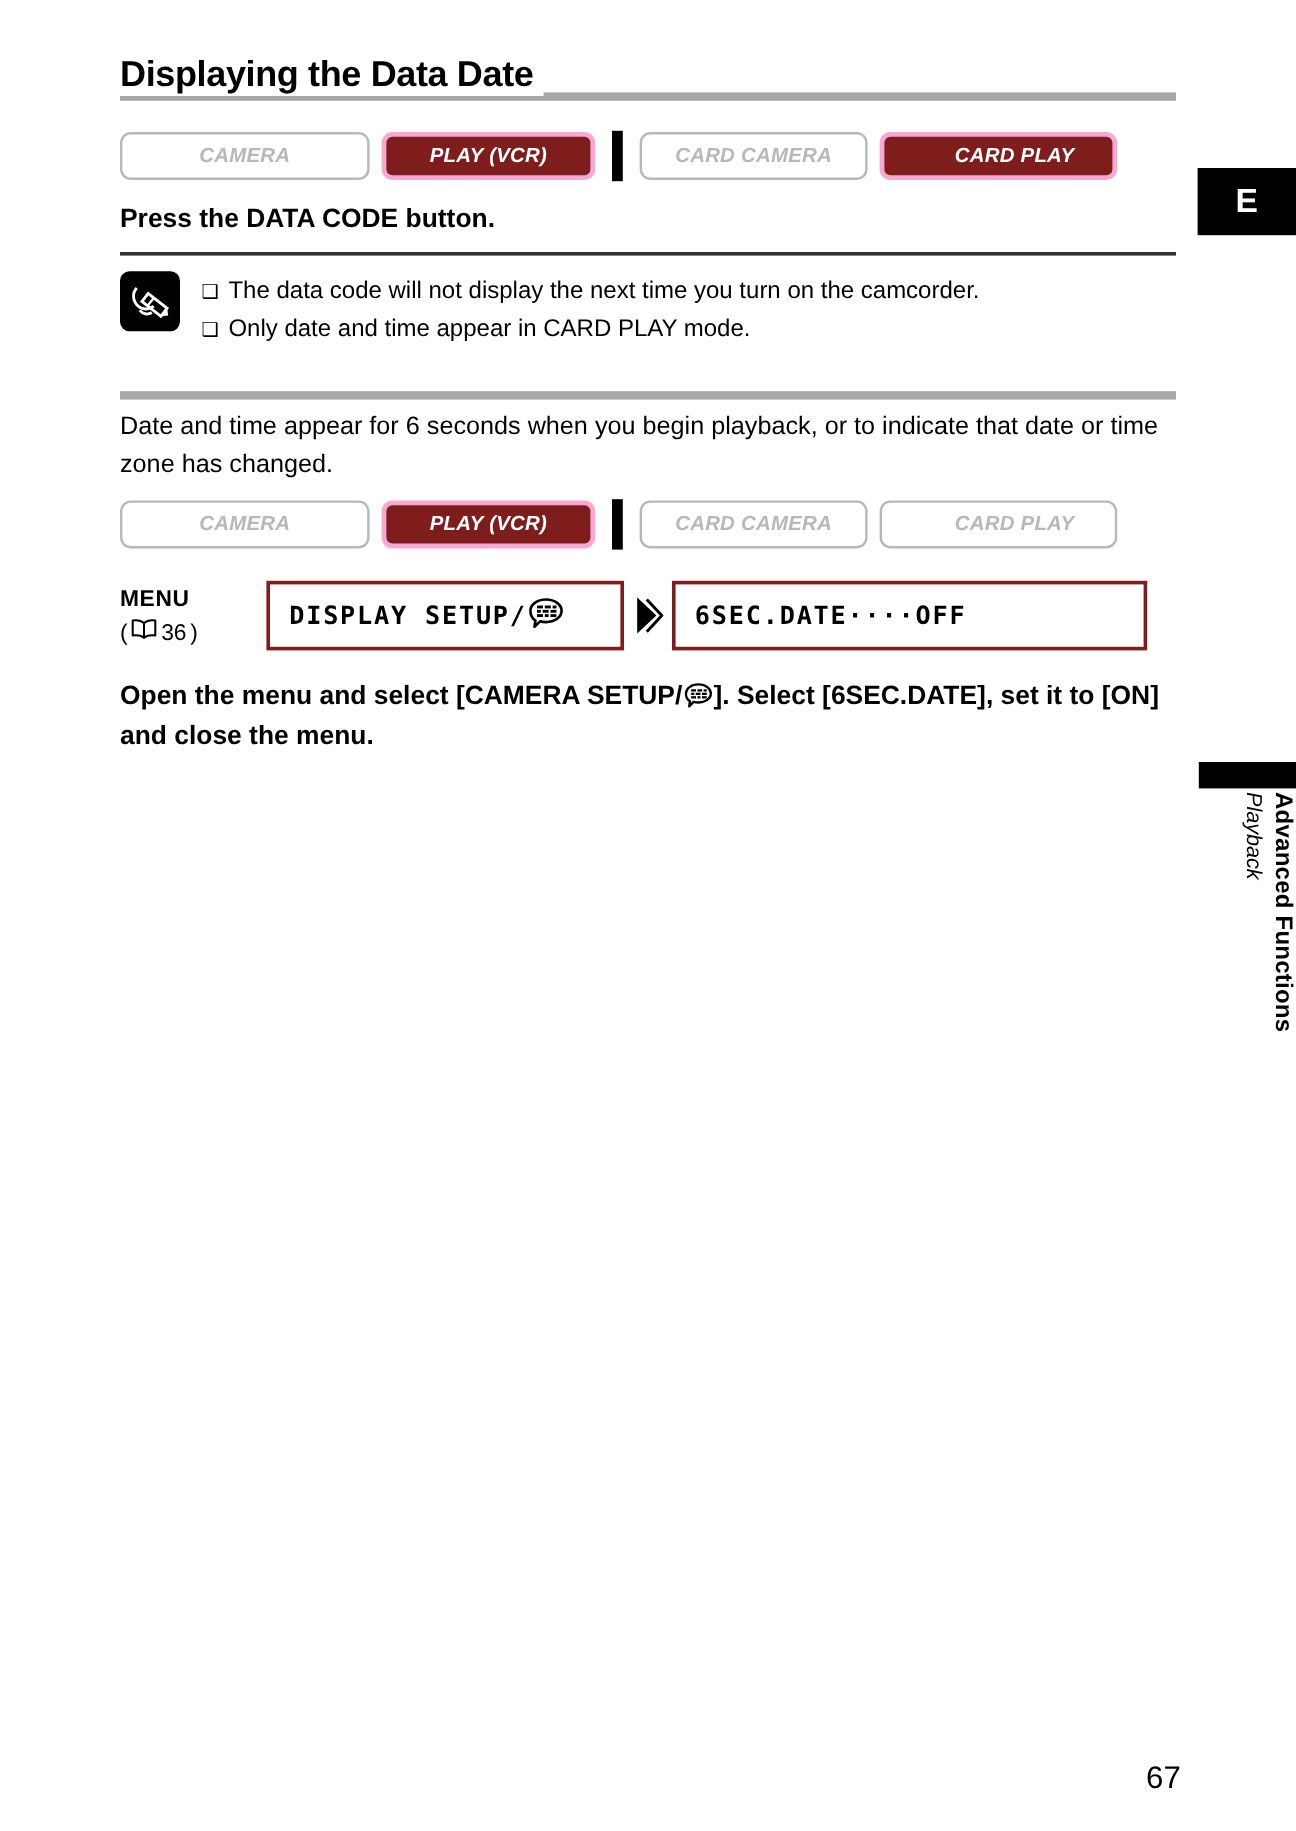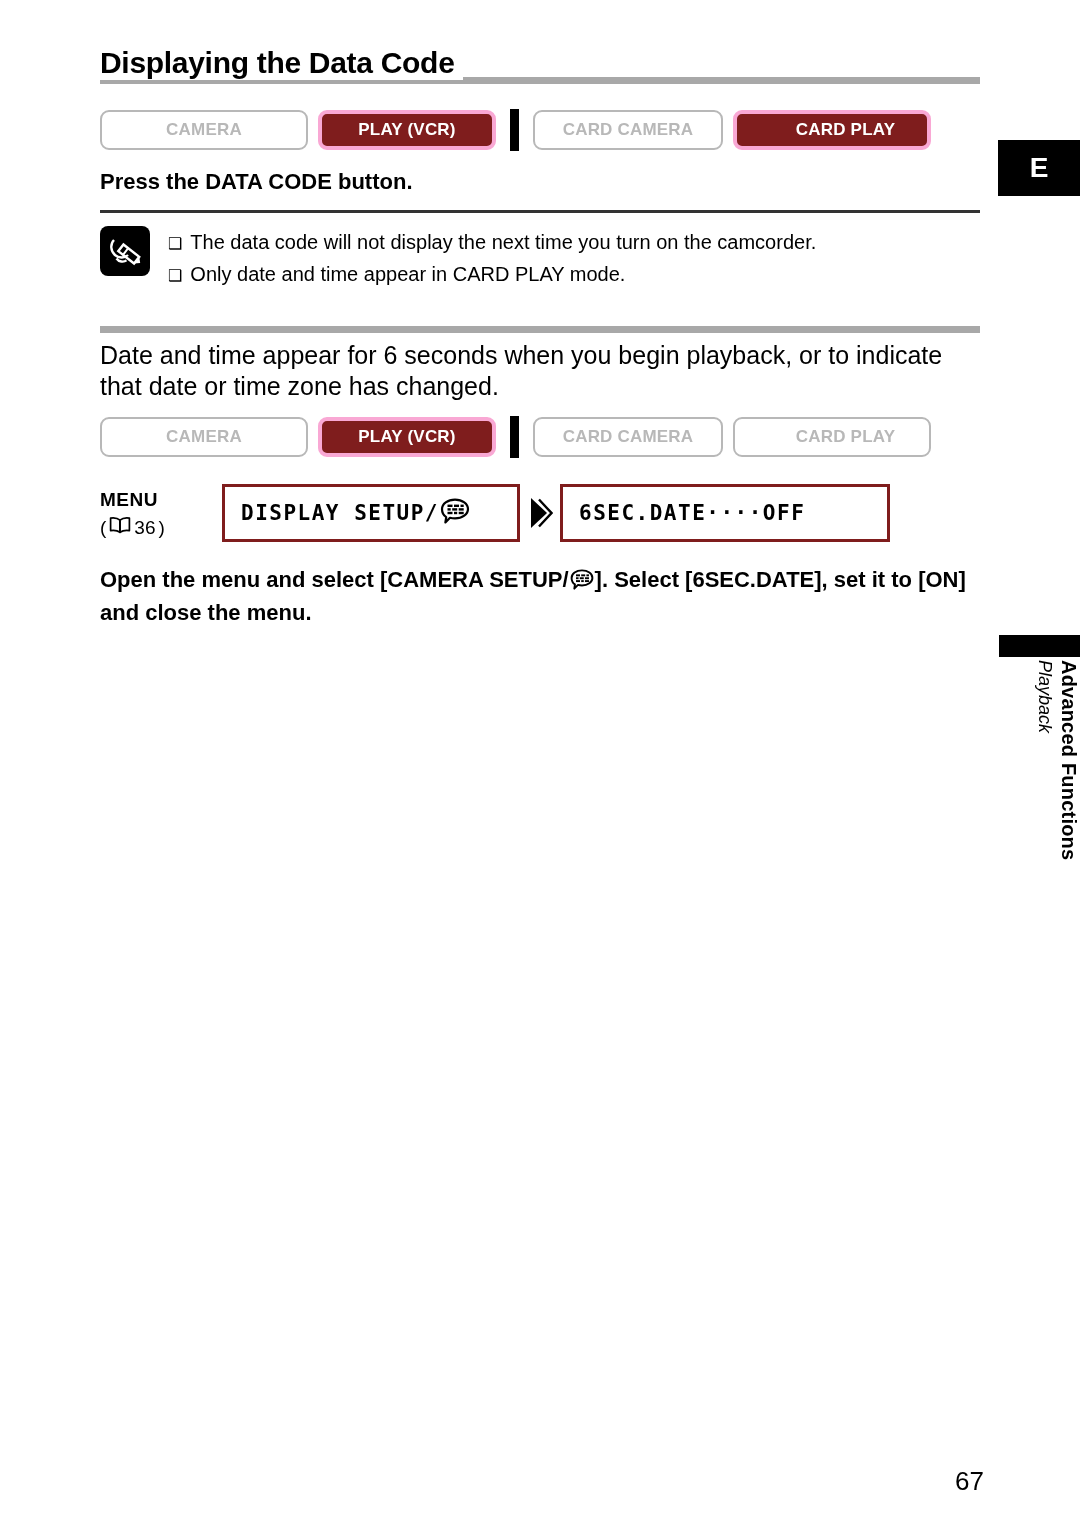--- a/index.html
+++ b/index.html
@@ -52,20 +52,21 @@
   #head-auto-date { top: 295px; }
 
   
   .mode-row {
     position: absolute;
     left: 100px;
     width: 880px;
     height: 44px;
     display: flex;
     align-items: center;
+    font-style: italic;
   }
   #mode-row-1 { top: 108px; }
   #mode-row-2 { top: 415px; }
 
   .mode-btn {
     height: 40px;
     border-radius: 9px;
     box-sizing: border-box;
     display: flex;
     align-items: center;
@@ -149,21 +150,21 @@
     font-size: 16px;
     margin-right: 8px;
     flex: none;
   }
 
   
   .para {
     position: absolute;
     left: 100px;
     width: 884px;
-    font-size: 25px;
+    font-size: 21px;
     line-height: 31px;
   }
   #auto-date-para { top: 340px; }
 
   
   .menu-row {
     position: absolute;
     left: 100px;
     top: 484px;
     width: 884px;
@@ -195,21 +196,21 @@
   .menu-box {
     height: 58px;
     border: 3px solid #7f1d1d;
     box-sizing: border-box;
     display: flex;
     align-items: center;
     padding-left: 16px;
     background: #ffffff;
   }
   #menu-box-1 { width: 298px; }
-  #menu-box-2 { width: 330px; }
+  #menu-box-2 { width: 396px; }
   .menu-box .mono {
     font-family: "DejaVu Sans Mono", monospace;
     font-size: 21px;
     font-weight: bold;
     letter-spacing: 1.5px;
     white-space: nowrap;
   }
   .menu-arrow {
     width: 40px;
     height: 58px;
@@ -290,21 +291,21 @@
     text-align: right;
     font-size: 26px;
   }
 </style>
 </head>
 <body>
 
 <div class="page">
 
   <div class="section-head" id="head-data-code">
-    <span class="title">Displaying the Data Code</span>
+    <span class="title">Displaying the Data Date</span>
     <div class="rule"></div>
   </div>
 
   <div class="mode-row" id="mode-row-1">
     <div class="mode-btn off w-camera">CAMERA</div>
     <div class="mode-gap"></div>
     <div class="mode-btn on w-play">PLAY (VCR)</div>
     <div class="mode-sep"></div>
     <div class="mode-btn off w-cardcamera">CARD CAMERA</div>
     <div class="mode-gap"></div>

